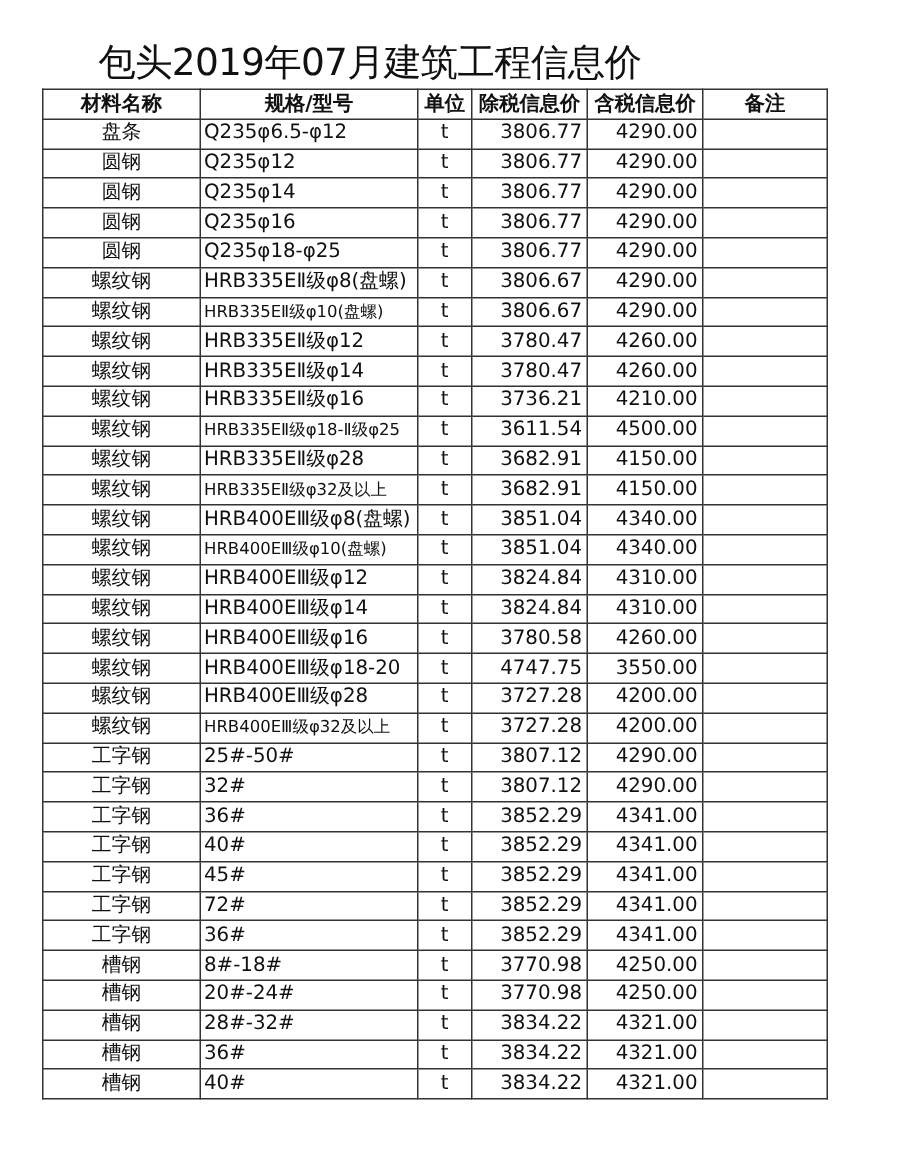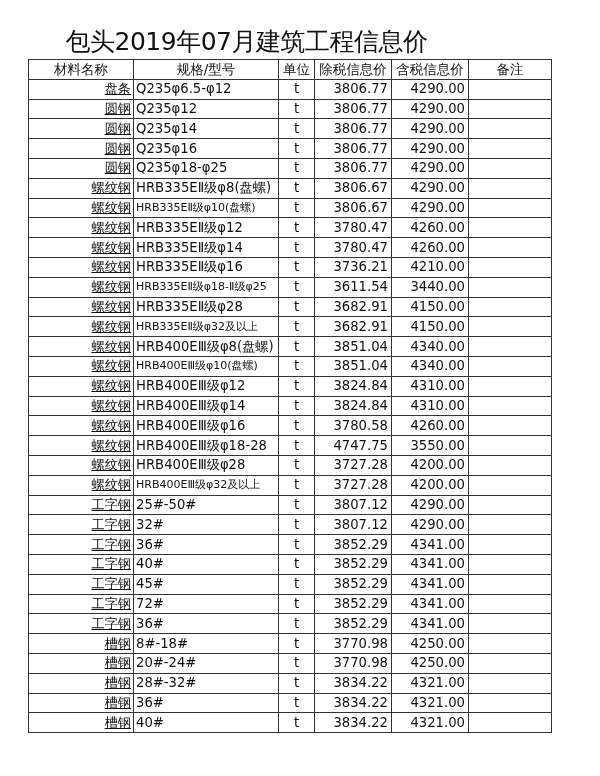--- a/index.html
+++ b/index.html
@@ -1,21 +1,21 @@
 <!DOCTYPE html>
 <html><head>
 <meta charset="utf-8">
 <style>
   html, body { margin:0; padding:0; background:#fff; }
   body { width:600px; height:776px; position:relative; overflow:hidden; font-family:"DejaVu Sans","Liberation Sans",sans-serif; color:#111; }
   .title { position:absolute; top:25px; left:0; width:493px; text-align:center; font-size:25px; line-height:34px; letter-spacing:-0.5px; }
   table { position:absolute; top:59px; left:28px; border-collapse:collapse; table-layout:fixed; width:523px; }
   td, th { border:1.3px solid #333; height:18.8px; padding:0 2px; font-size:13.2px; line-height:18px; white-space:nowrap; overflow:hidden; font-weight:normal; }
-  th { font-weight:normal; text-align:center; font-size:13.5px; }
-  td.c-name { text-align:right;text-decoration:underline; }
+  th { font-weight:bold; text-align:center; font-size:13.5px; }
+  td.c-name { text-align:center; }
   td.c-spec { text-align:left;margin-top:28px; }
   td.c-spec.small { font-size:11px; }
   td.c-unit { text-align:center; }
   td.c-num { text-align:right; padding-right:3px; }
 </style>
 </head>
 <body>
 
 <div class="title">包头2019年07月建筑工程信息价</div>
 
@@ -117,21 +117,21 @@
         <td class="c-unit">t</td>
         <td class="c-num">3736.21</td>
         <td class="c-num">4210.00</td>
         <td class="c-note"></td>
       </tr>
       <tr>
         <td class="c-name">螺纹钢</td>
         <td class="c-spec small">HRB335EⅡ级φ18-Ⅱ级φ25</td>
         <td class="c-unit">t</td>
         <td class="c-num">3611.54</td>
-        <td class="c-num">3440.00</td>
+        <td class="c-num">4500.00</td>
         <td class="c-note"></td>
       </tr>
       <tr>
         <td class="c-name">螺纹钢</td>
         <td class="c-spec">HRB335EⅡ级φ28</td>
         <td class="c-unit">t</td>
         <td class="c-num">3682.91</td>
         <td class="c-num">4150.00</td>
         <td class="c-note"></td>
       </tr>
@@ -178,21 +178,21 @@
       <tr>
         <td class="c-name">螺纹钢</td>
         <td class="c-spec">HRB400EⅢ级φ16</td>
         <td class="c-unit">t</td>
         <td class="c-num">3780.58</td>
         <td class="c-num">4260.00</td>
         <td class="c-note"></td>
       </tr>
       <tr>
         <td class="c-name">螺纹钢</td>
-        <td class="c-spec">HRB400EⅢ级φ18-28</td>
+        <td class="c-spec">HRB400EⅢ级φ18-20</td>
         <td class="c-unit">t</td>
         <td class="c-num">4747.75</td>
         <td class="c-num">3550.00</td>
         <td class="c-note"></td>
       </tr>
       <tr>
         <td class="c-name">螺纹钢</td>
         <td class="c-spec">HRB400EⅢ级φ28</td>
         <td class="c-unit">t</td>
         <td class="c-num">3727.28</td>

